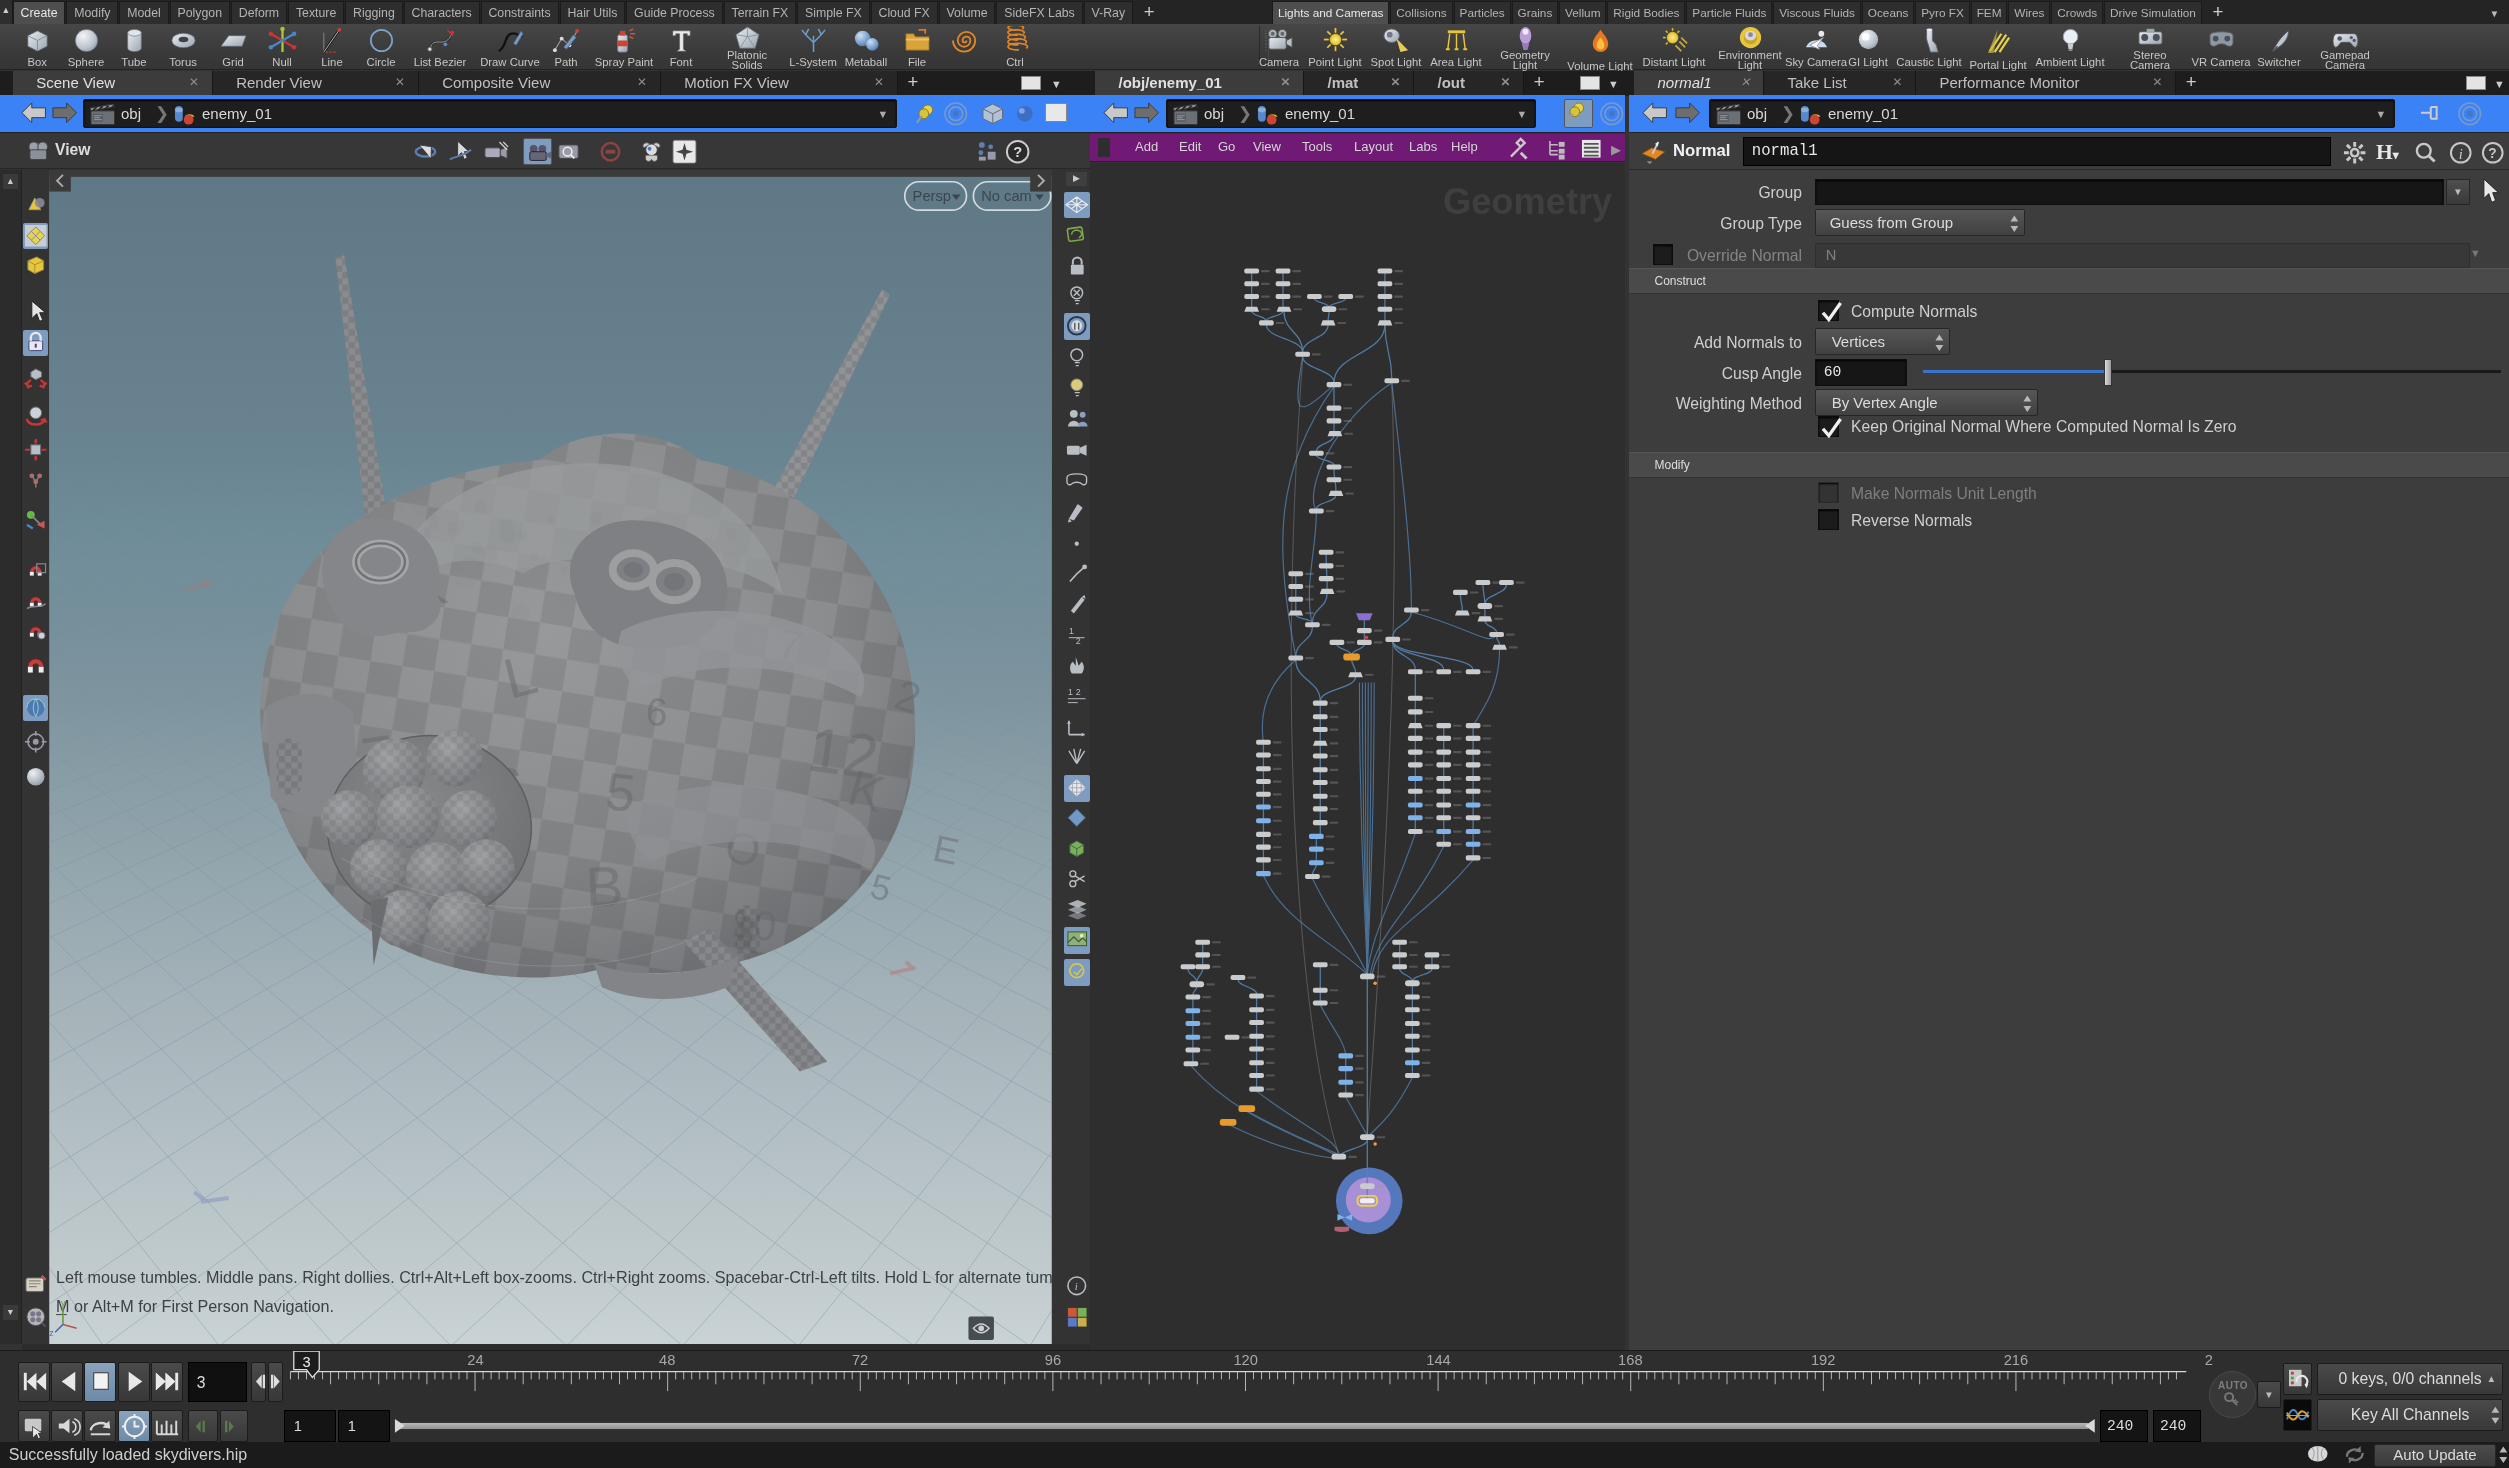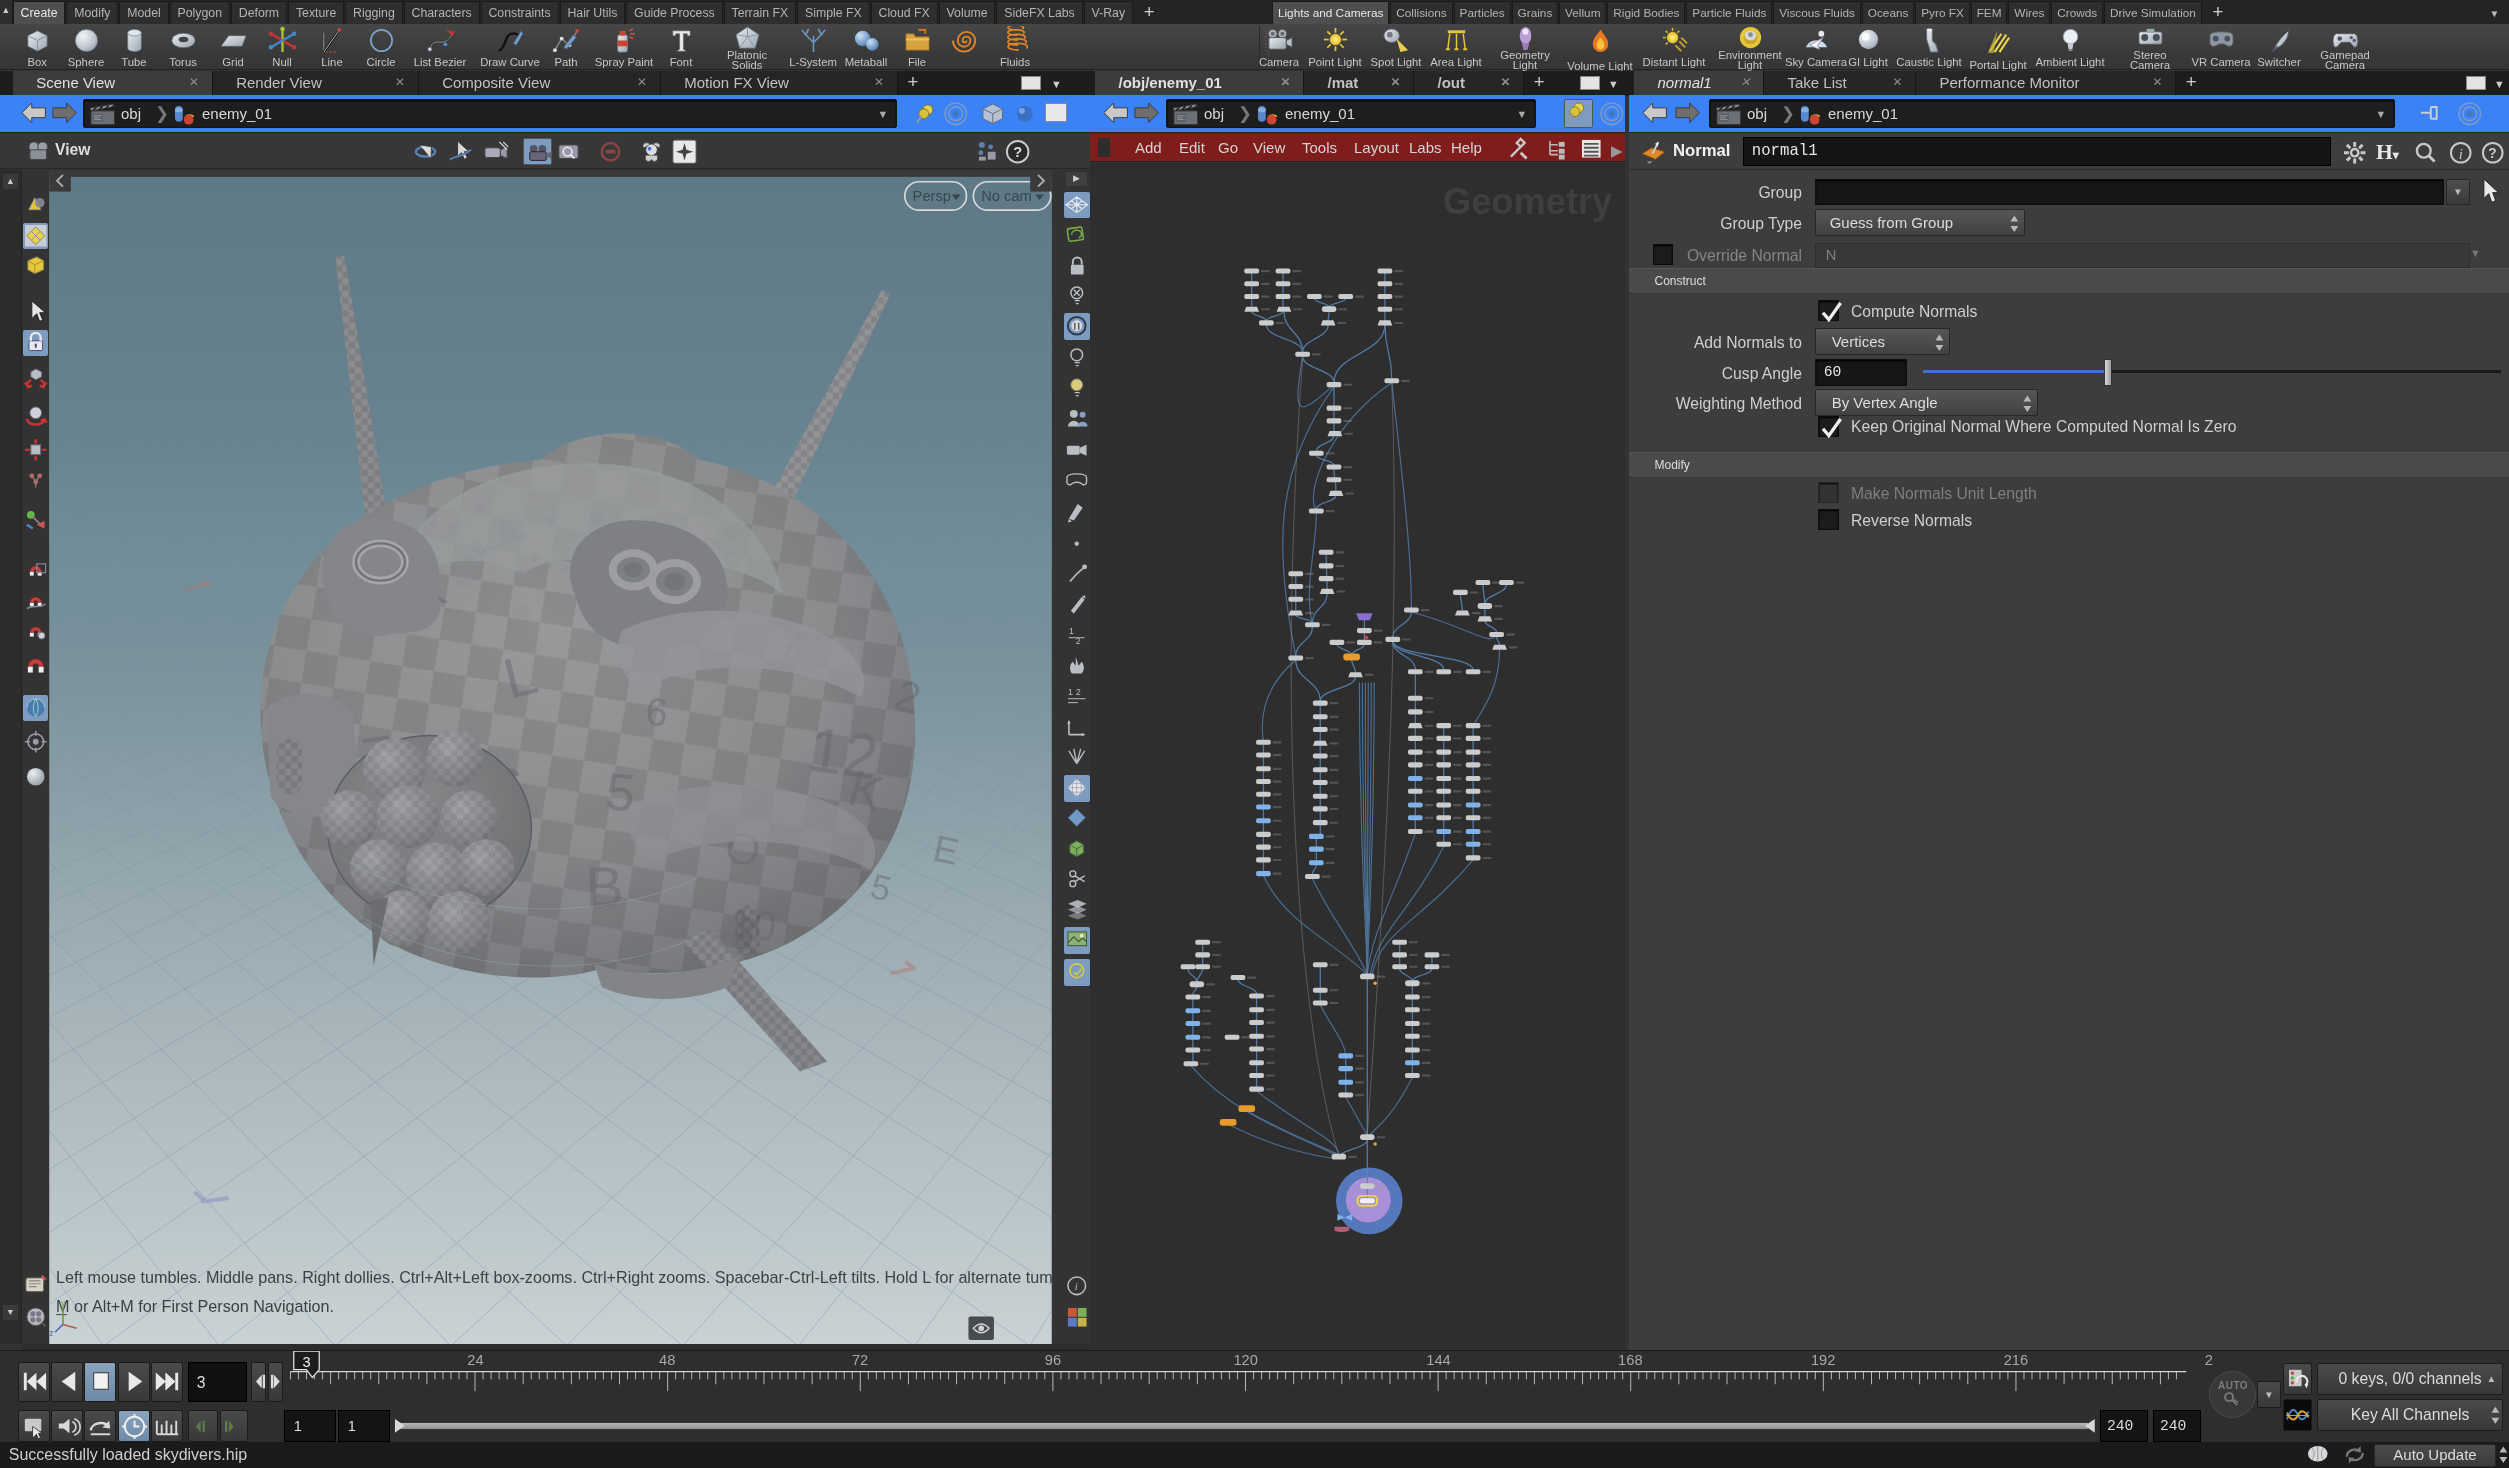--- a/index.html
+++ b/index.html
@@ -216,21 +216,21 @@
     <div class="tool" style="left:925px;top:2px;width:82px">
       <svg width="33" height="29" viewBox="0 0 34 30">
         <path d="M17 15 a2 2 0 1 1 -4 0 a4 4 0 1 1 8 0 a6.5 6.5 0 1 1 -13 0 a9 9 0 1 1 18 0 a11.5 11.5 0 1 1 -23 0" fill="none" stroke="#e0862a" stroke-width="1.9"></path>
       </svg>
       <div style="margin-top:19px">Spiral</div>
     </div>
     <div class="tool" style="left:974px;top:2px;width:82px">
       <svg width="33" height="29" viewBox="0 0 34 30">
         <path d="M24 3 a8 2.6 0 1 0 -6 1.2 M25 8 a8.5 2.8 0 1 0 -6 1.4 M26 13 a9 3 0 1 0 -6.5 1.5 M27 18 a9.5 3.2 0 1 0 -7 1.6 M28 23 a10 3.4 0 1 0 -7.5 1.7" fill="none" stroke="#e0862a" stroke-width="1.7"></path>
       </svg>
-      <div style="margin-top:2.9px">Fluids</div>
+      <div style="margin-top:2.9px">Ctrl</div>
     </div>
     <div class="tool" style="left:1238px;top:2px;width:82px">
       <svg width="33" height="29" viewBox="0 0 34 30">
         <circle cx="10" cy="8" r="4.5" fill="#aab2ba" stroke="#555"></circle>
         <circle cx="20" cy="8" r="4.5" fill="#aab2ba" stroke="#555"></circle>
         <circle cx="10" cy="8" r="2" fill="#666"></circle>
         <circle cx="20" cy="8" r="2" fill="#666"></circle>
         <rect x="6" y="12" width="18" height="12" rx="2" fill="url(#met)" stroke="#555"></rect>
         <path d="M24 15 L30 12 L30 22 L24 19 Z" fill="#b8c0c8" stroke="#555"></path>
       </svg>
@@ -1056,21 +1056,21 @@
         <circle cx="14" cy="8" r="5" fill="#e8d44a" stroke="#887722"></circle>
         <circle cx="10" cy="12" r="5" fill="#d8c43a" stroke="#887722"></circle>
         <path d="M8 14 L3 21" stroke="#999" stroke-width="2"></path>
       </svg></div>
     <div style="position:absolute;left:509px;top:5.9px"><svg width="25.5" height="25.5" viewBox="0 0 26 26">
         <circle cx="13" cy="13" r="11" fill="none" stroke="#7799cc" stroke-width="1.6"></circle>
         <circle cx="13" cy="13" r="7" fill="none" stroke="#7799cc" stroke-width="1.6"></circle>
         <circle cx="13" cy="13" r="3" fill="#4477bb"></circle>
       </svg></div>
   </div>
-<div class="abs" style="left:1090px;top:134px;width:535px;height:28px;background:#7f1d1d;border-bottom:1px solid #242424;color:#d4d4d4;font-size:15px">
+<div class="abs" style="left:1090px;top:134px;width:535px;height:28px;background:#701a75;border-bottom:1px solid #242424;color:#d4d4d4;font-size:13px">
     <div style="position:absolute;left:7.8px;top:3.9px;width:12.7px;height:19.6px;background:#2e2e2e"></div>
     <span style="position:absolute;left:45px;top:4.9px">Add</span>
     <span style="position:absolute;left:89px;top:4.9px">Edit</span>
     <span style="position:absolute;left:128px;top:4.9px">Go</span>
     <span style="position:absolute;left:163px;top:4.9px">View</span>
     <span style="position:absolute;left:212px;top:4.9px">Tools</span>
     <span style="position:absolute;left:264px;top:4.9px">Layout</span>
     <span style="position:absolute;left:319px;top:4.9px">Labs</span>
     <span style="position:absolute;left:361px;top:4.9px">Help</span>
     <span style="position:absolute;left:417px;top:2.9px"><svg width="23.5" height="23.5" viewBox="0 0 24 24">

